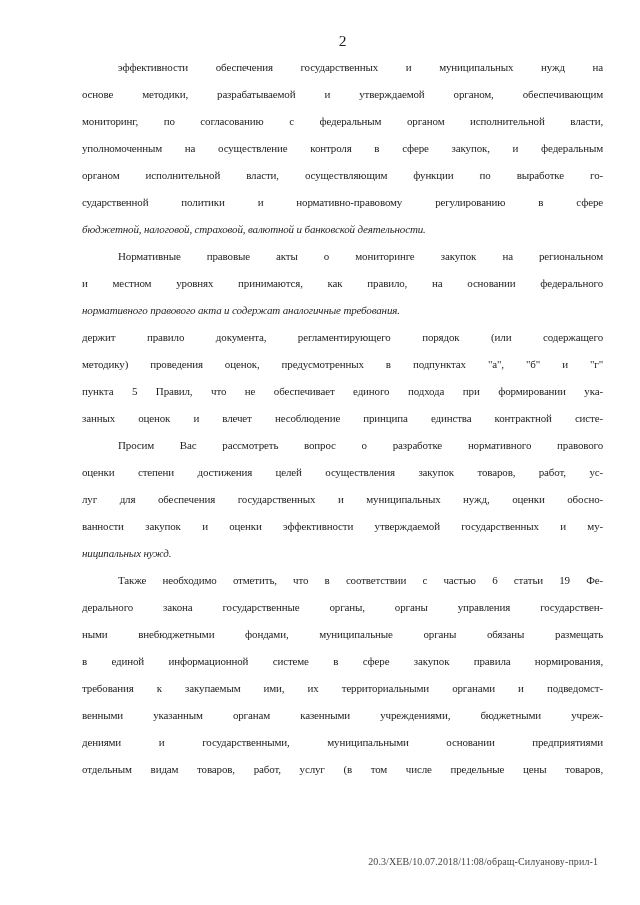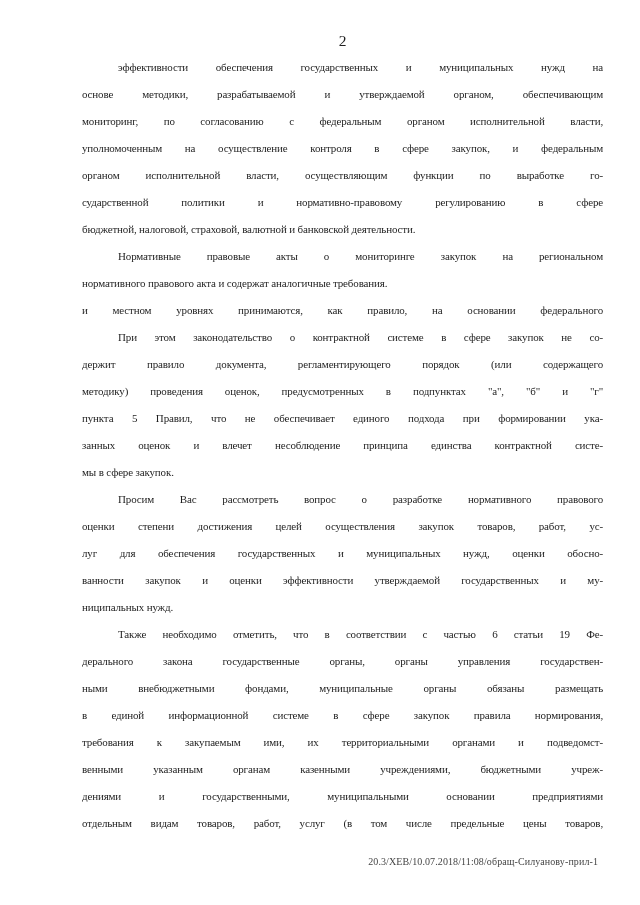--- a/index.html
+++ b/index.html
@@ -44,20 +44,21 @@
     text-align: justify;
     text-align-last: justify;
     overflow: hidden;
     white-space: nowrap;
   }
   .line.first {
     text-indent: 36px;
   }
   .line.lastline {
     text-align-last: left;
+    font-style: italic;
   }
   .footer-note {
     position: absolute;
     top: 857px;
     right: 42px;
     font-size: 10px;
     line-height: 10px;
     color: #454545;
     letter-spacing: 0.1px;
   }
@@ -73,30 +74,28 @@
         <div class="line first">эффективности обеспечения государственных и муниципальных нужд на</div>
         <div class="line">основе методики, разрабатываемой и утверждаемой органом, обеспечивающим</div>
         <div class="line">мониторинг, по согласованию с федеральным органом исполнительной власти,</div>
         <div class="line">уполномоченным на осуществление контроля в сфере закупок, и федеральным</div>
         <div class="line">органом исполнительной власти, осуществляющим функции по выработке го-</div>
         <div class="line">сударственной политики и нормативно-правовому регулированию в сфере</div>
         <div class="line lastline">бюджетной, налоговой, страховой, валютной и банковской деятельности.</div>
       </div>
       <div class="paragraph">
         <div class="line first">Нормативные правовые акты о мониторинге закупок на региональном</div>
+        <div class="line">и местном уровнях принимаются, как правило, на основании федерального</div>
         <div class="line lastline">нормативного правового акта и содержат аналогичные требования.</div>
-        <div class="line">и местном уровнях принимаются, как правило, на основании федерального</div>
       </div>
       <div class="paragraph">
-        <div class="line first">При этом законодательство о контрактной системе в сфере закупок не со-</div>
         <div class="line">держит правило документа, регламентирующего порядок (или содержащего</div>
         <div class="line">методику) проведения оценок, предусмотренных в подпунктах "а", "б" и "г"</div>
         <div class="line">пункта 5 Правил, что не обеспечивает единого подхода при формировании ука-</div>
         <div class="line">занных оценок и влечет несоблюдение принципа единства контрактной систе-</div>
-        <div class="line lastline">мы в сфере закупок.</div>
       </div>
       <div class="paragraph">
         <div class="line first">Просим Вас рассмотреть вопрос о разработке нормативного правового</div>
         <div class="line">оценки степени достижения целей осуществления закупок товаров, работ, ус-</div>
         <div class="line">луг для обеспечения государственных и муниципальных нужд, оценки обосно-</div>
         <div class="line">ванности закупок и оценки эффективности утверждаемой государственных и му-</div>
         <div class="line lastline">ниципальных нужд.</div>
       </div>
       <div class="paragraph">
         <div class="line first">Также необходимо отметить, что в соответствии с частью 6 статьи 19 Фе-</div>

